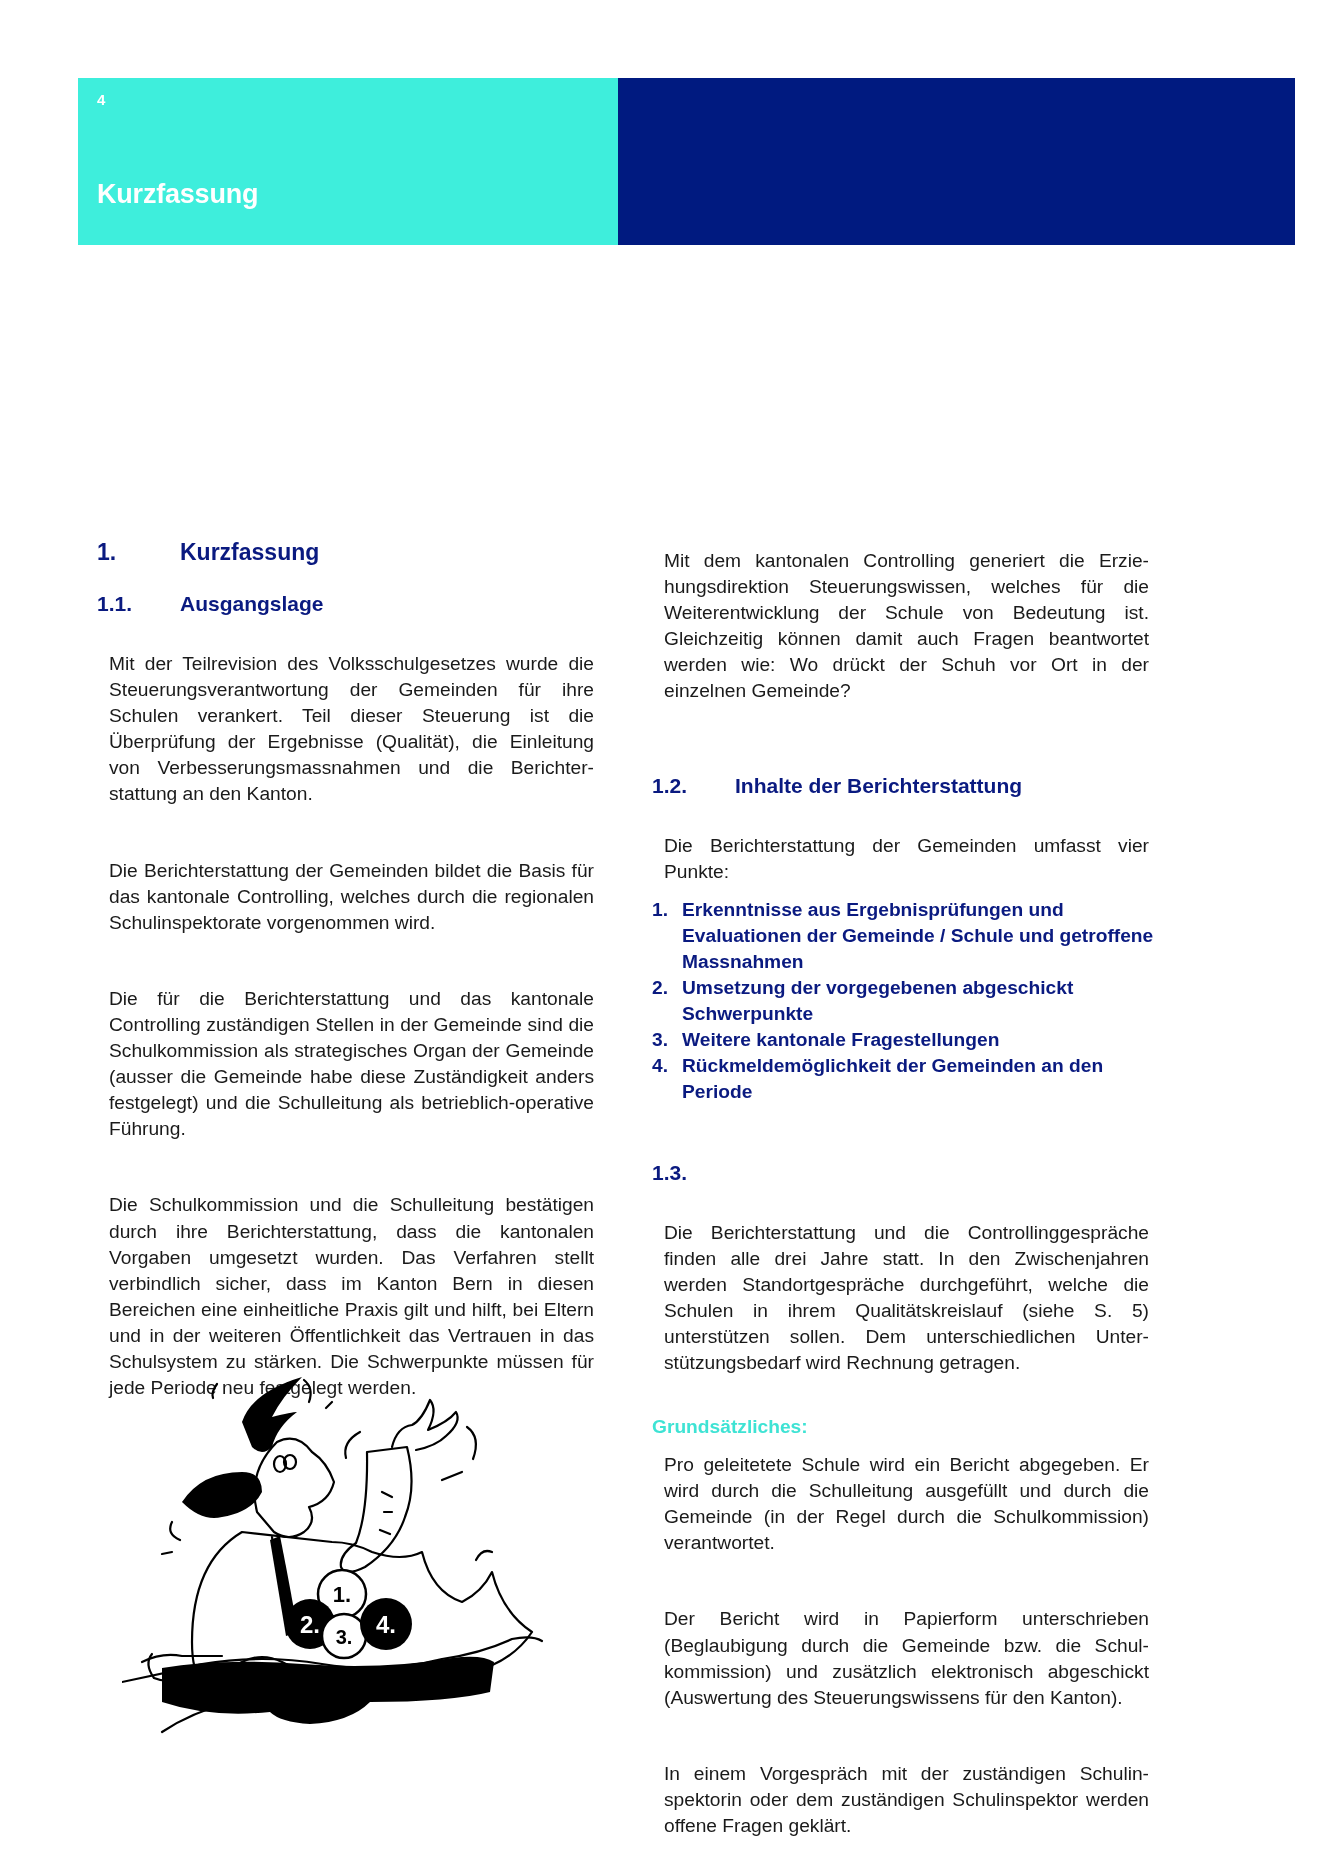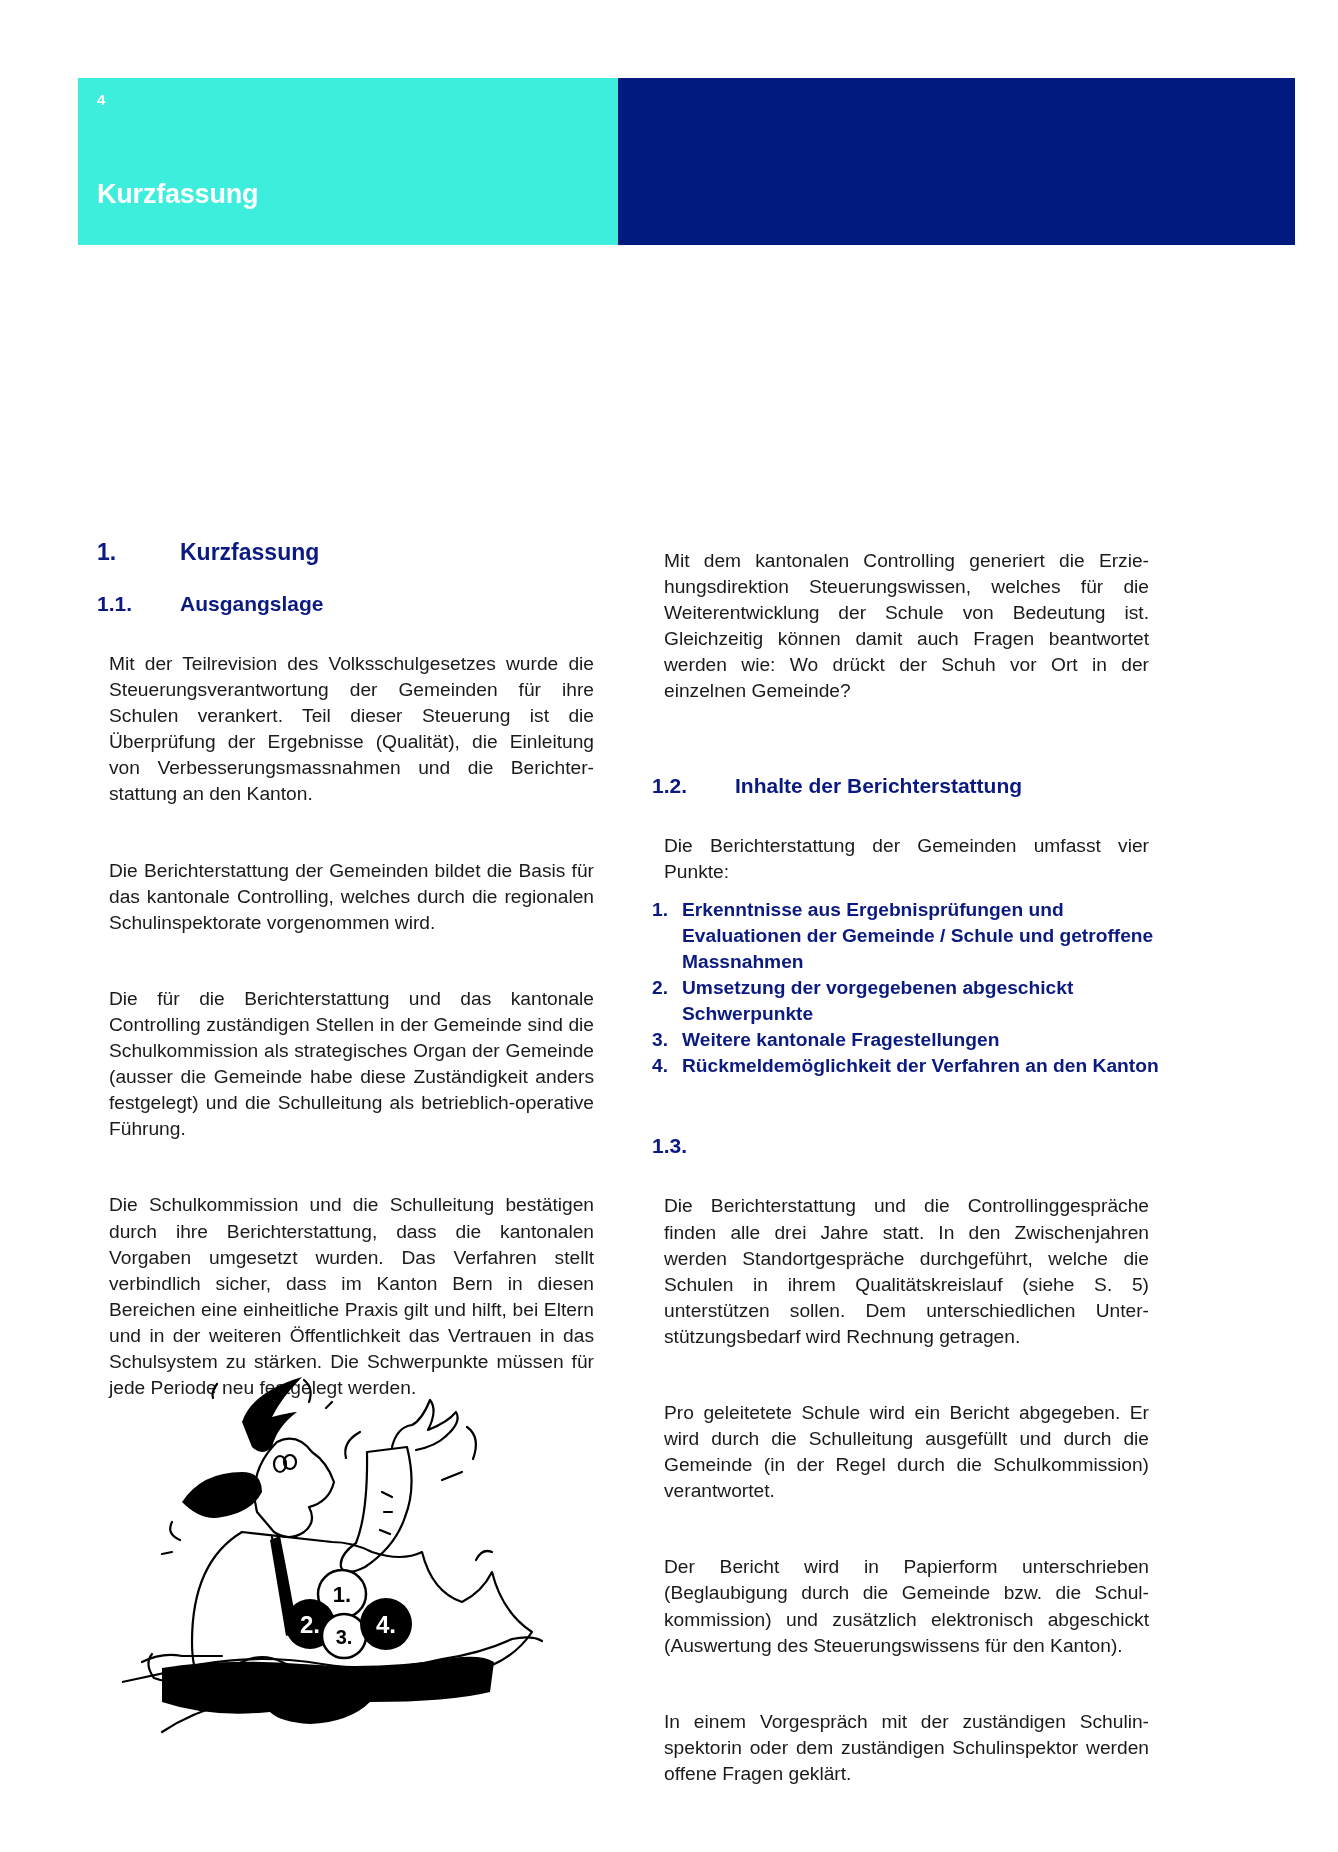--- a/index.html
+++ b/index.html
@@ -132,28 +132,29 @@
     <li>
       <span class="num">2.</span>
       <span>Umsetzung der vorgegebenen abgeschickt Schwerpunkte</span>
     </li>
     <li>
       <span class="num">3.</span>
       <span>Weitere kantonale Fragestellungen</span>
     </li>
     <li>
       <span class="num">4.</span>
-      <span>Rückmeldemöglichkeit der Verfahren an den Kanton</span>
+      <span>Rückmeldemöglichkeit der Gemeinden an den Periode</span>
     </li>
   </ol>
   <div style="height:52px"></div>
   <h2 class="h2">
     <span class="h-num">1.3.</span>
   </h2>
   <div style="height:20px"></div>
   <p class="body">Die Berichterstattung und die Controllinggespräche finden alle drei Jahre statt. In den Zwischenjahren werden Standortgespräche durchgeführt, welche die Schulen in ihrem Qualitätskreislauf (siehe S. 5) unterstützen sollen. Dem unterschiedlichen Unter­stützungsbedarf wird Rechnung getragen.</p>
   <div class="gap"></div>
+  <div class="label-cyan">Grundsätzliches:</div>
   <p class="body">Pro geleitetete Schule wird ein Bericht abgegeben. Er wird durch die Schulleitung ausgefüllt und durch die Gemeinde (in der Regel durch die Schulkommis­sion) verantwortet.</p>
   <div class="gap"></div>
   <p class="body">Der Bericht wird in Papierform unterschrieben (Beglaubigung durch die Gemeinde bzw. die Schul­kommission) und zusätzlich elektronisch abgeschickt (Auswertung des Steuerungswissens für den Kanton).</p>
   <div class="gap"></div>
   <p class="body">In einem Vorgespräch mit der zuständigen Schulin­spektorin oder dem zuständigen Schulinspektor werden offene Fragen geklärt.</p>
 </div>
 
 </body></html>

